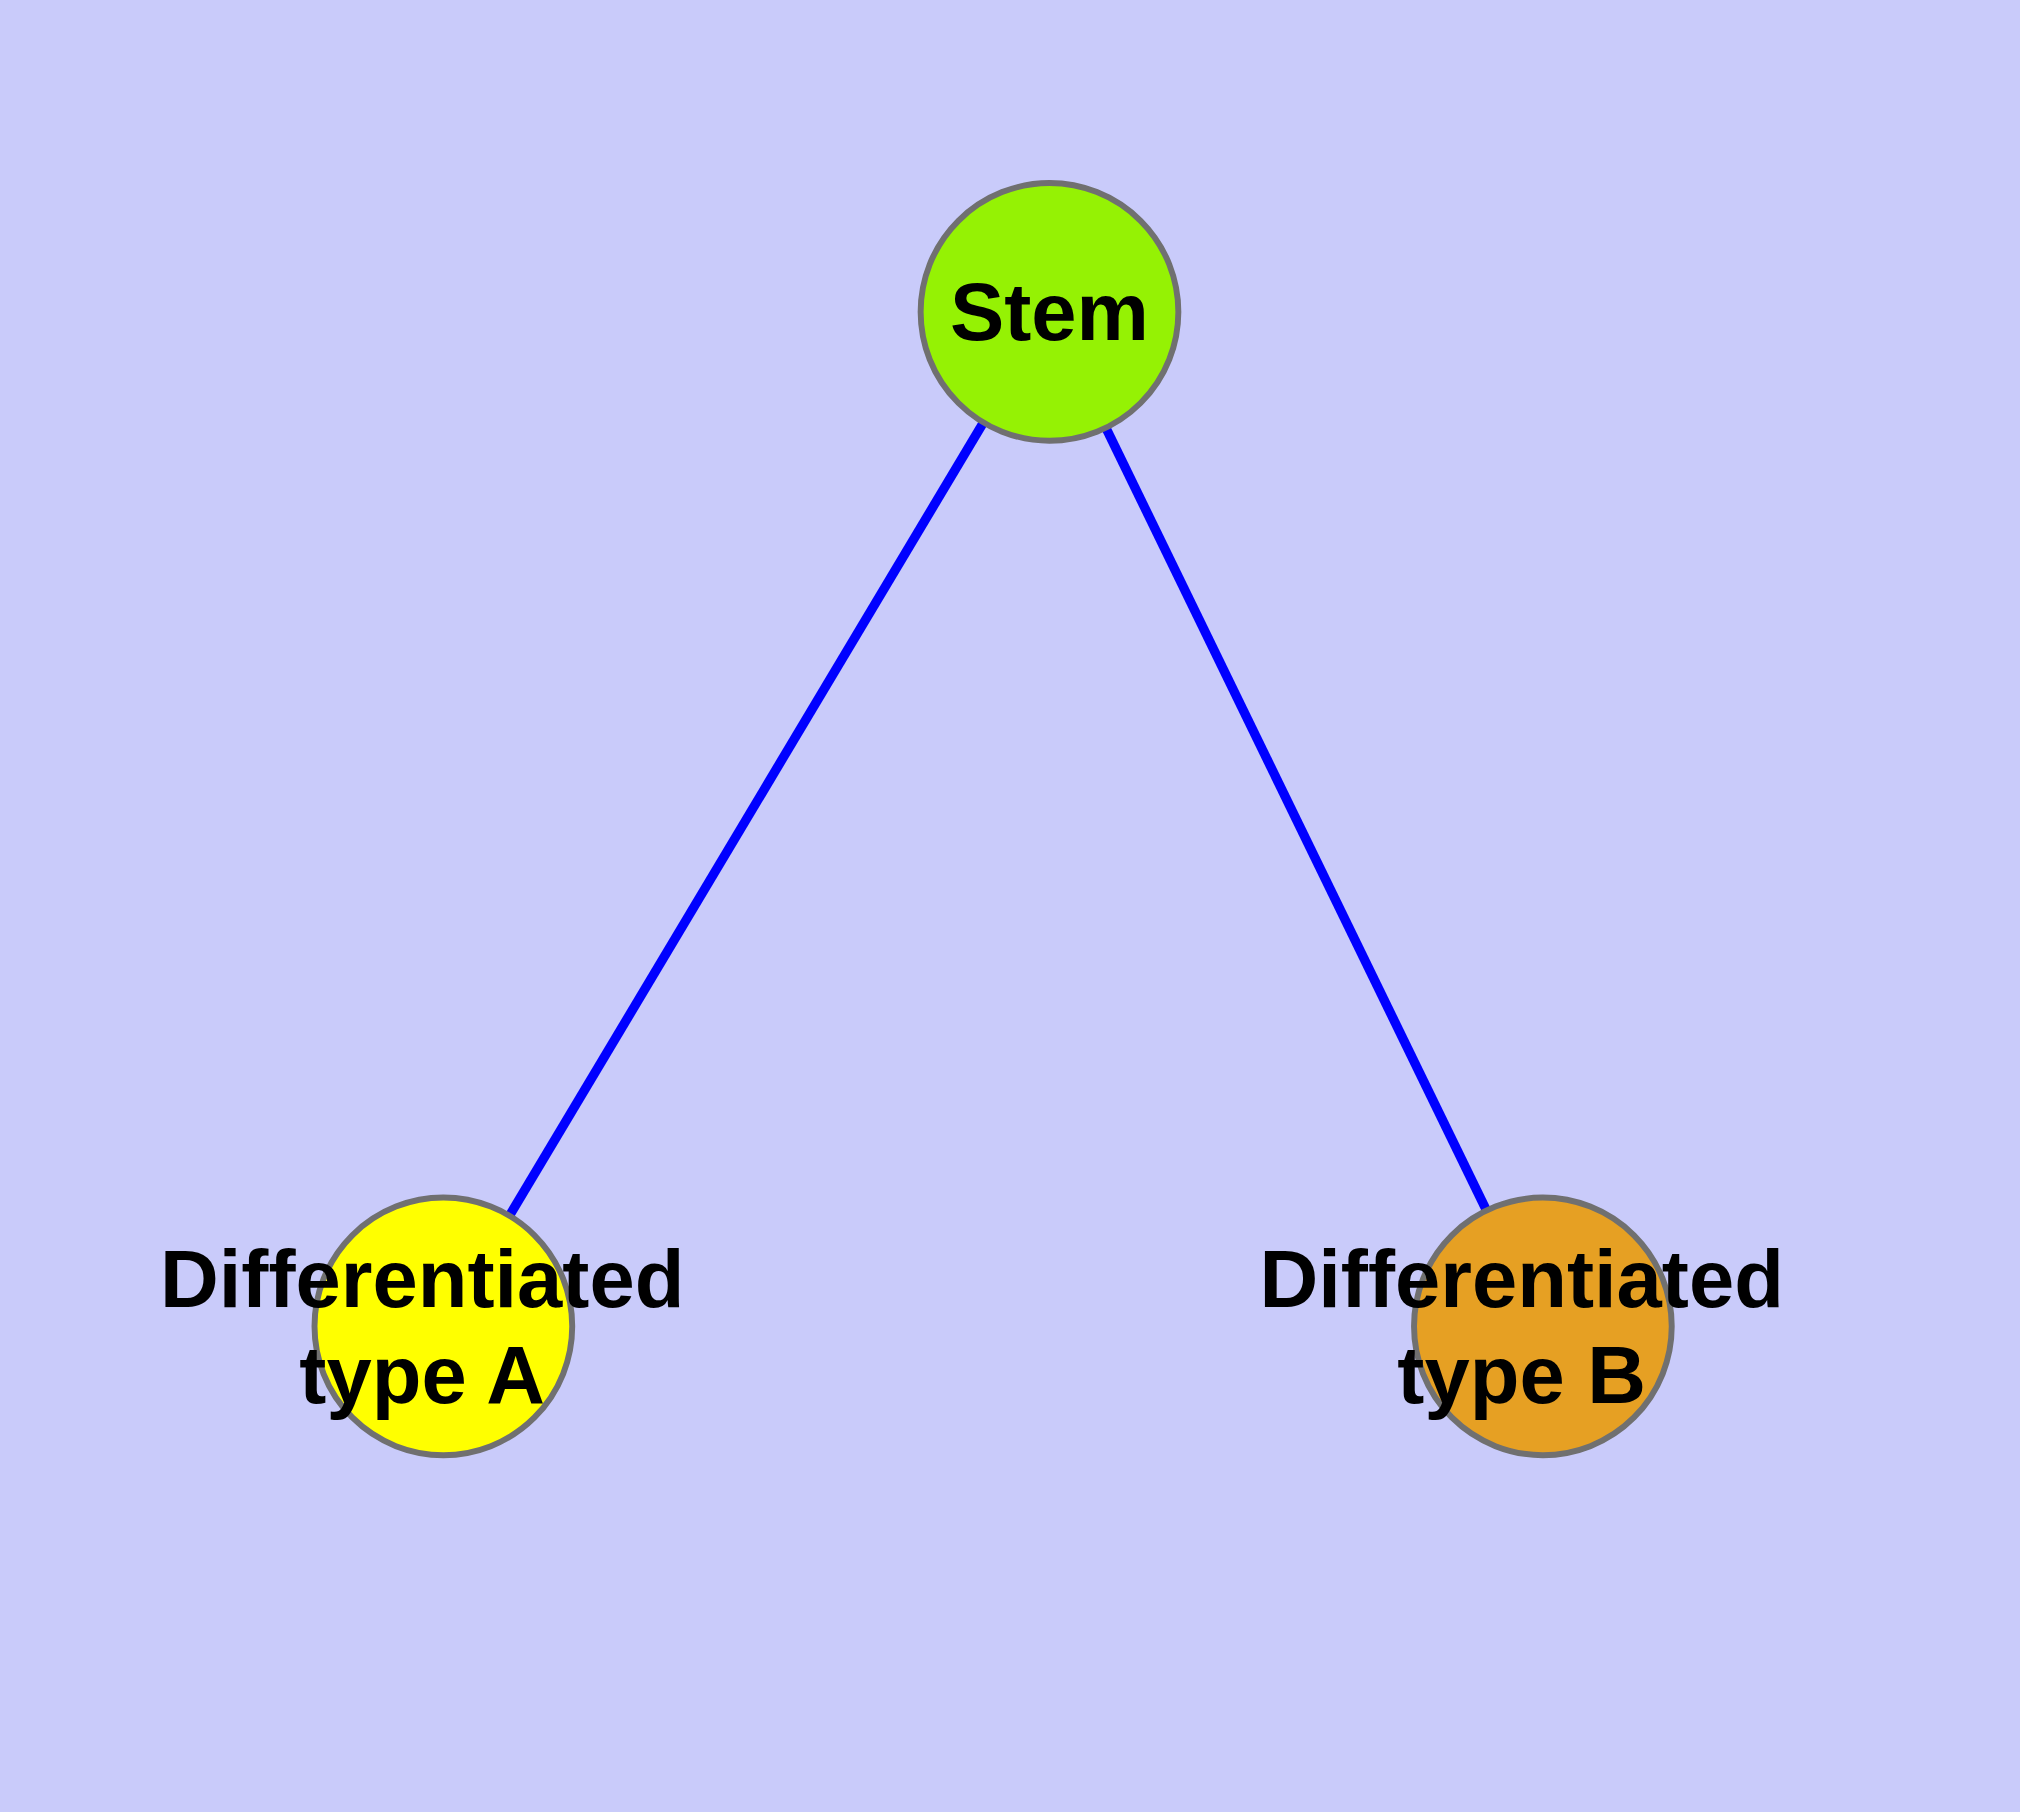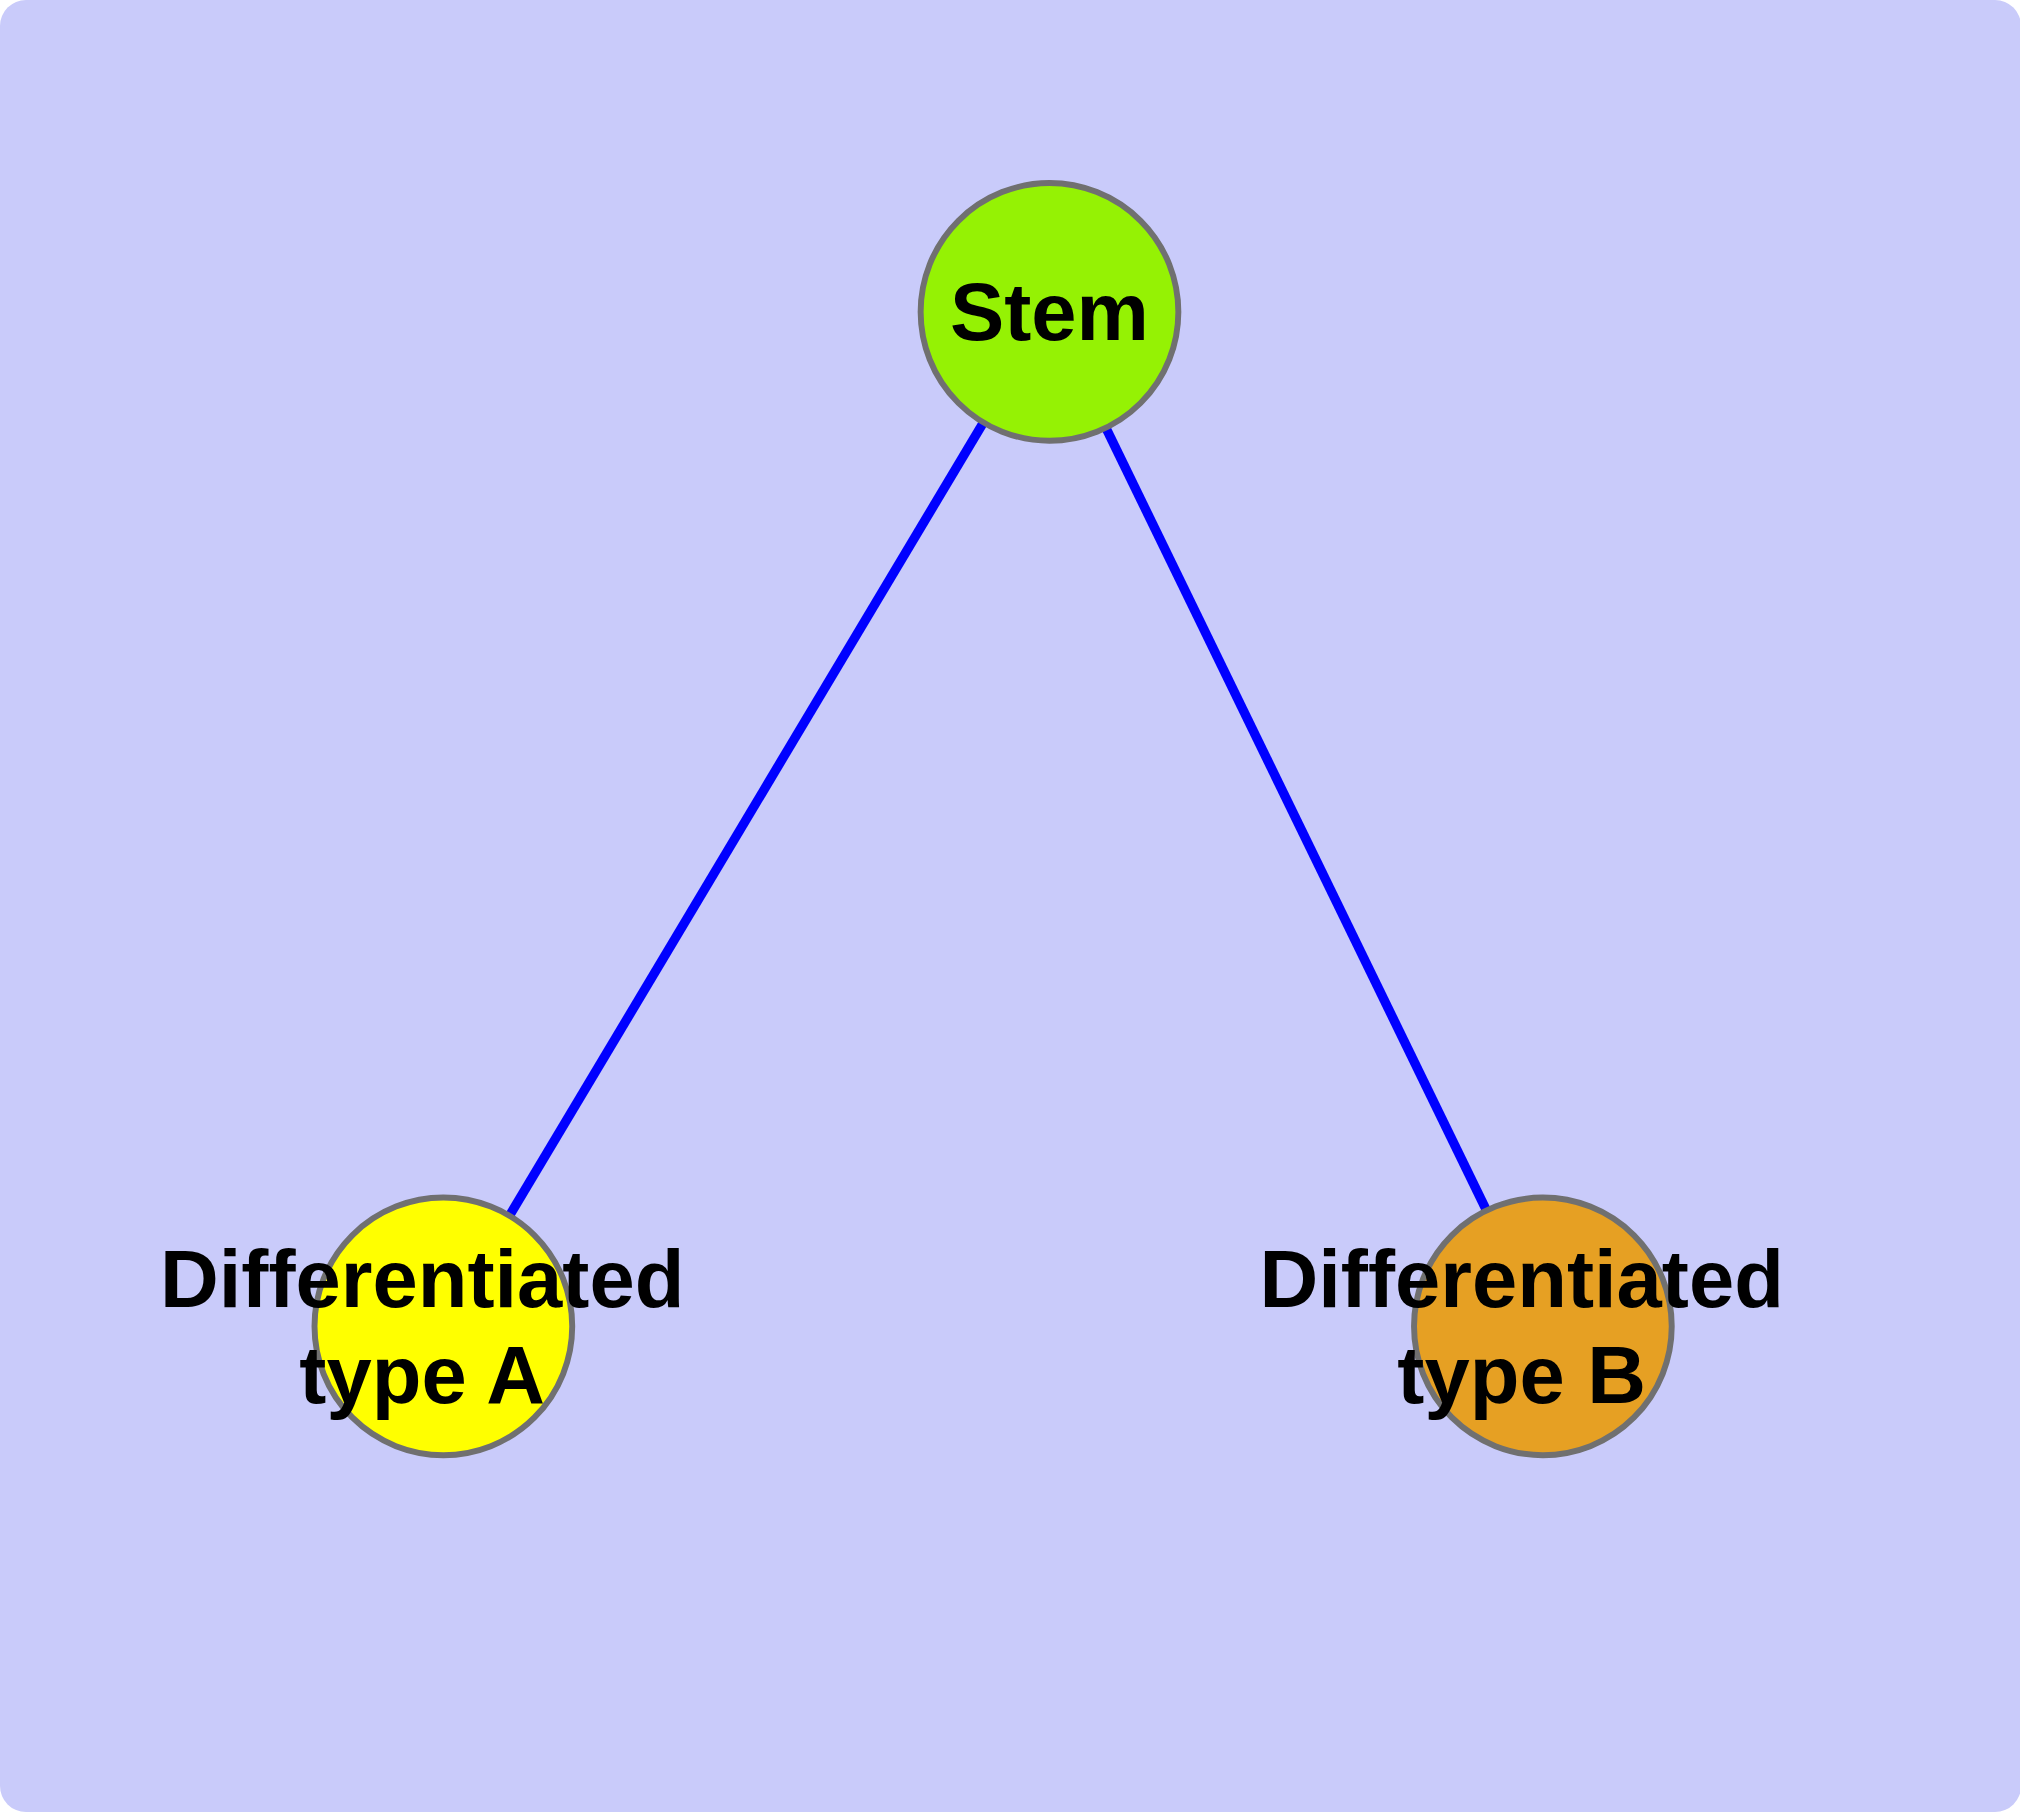--- a/index.html
+++ b/index.html
@@ -7,21 +7,20 @@
     margin: 0;
     padding: 0;
     background: #ffffff;
   }
   #canvas {
     position: relative;
     width: 2021px;
     height: 1812px;
     overflow: hidden;
     font-family: "Liberation Sans", sans-serif;
-    border-radius: 26px;
   }
   #graph-svg {
     position: absolute;
     top: 0;
     left: 0;
     width: 2021px;
     height: 1812px;
     display: block;
   }
   .node-label {

